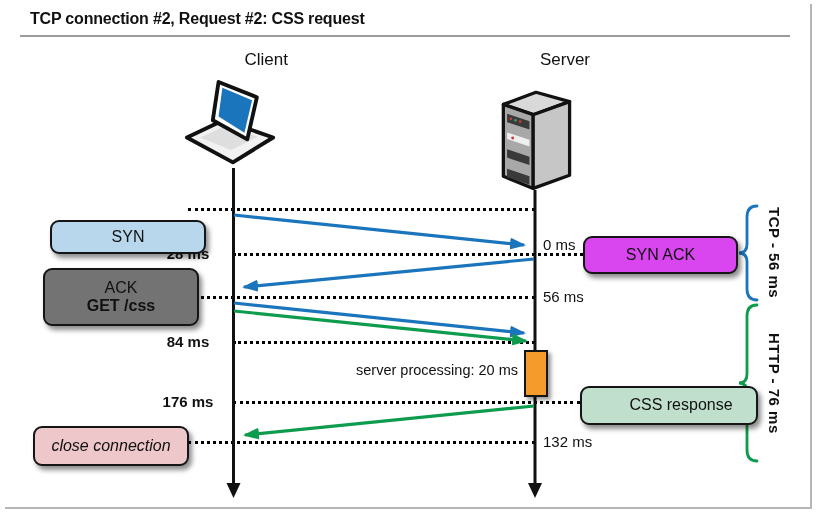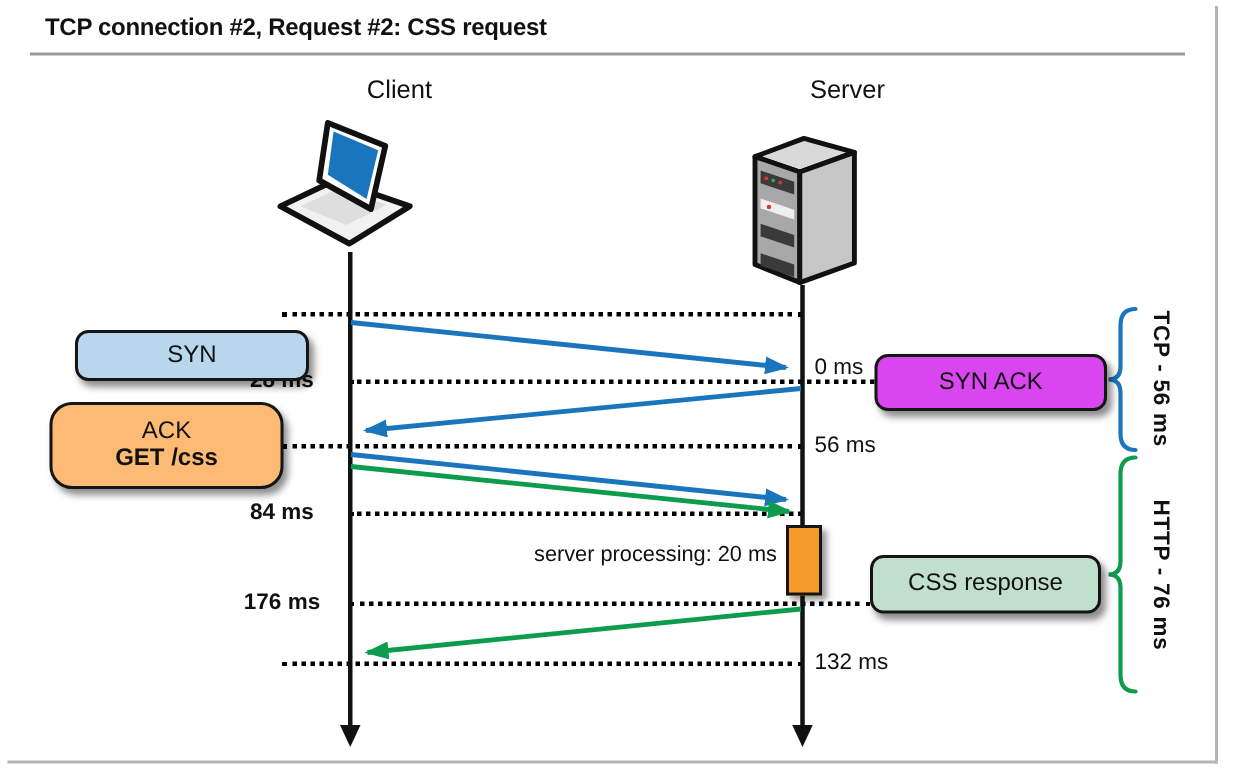--- a/index.html
+++ b/index.html
@@ -115,29 +115,32 @@
   </svg>
 
   <div class="abs mbox" style="left:50px;top:196px;width:152px;height:30px;background:#b9d7ec;margin-top:24px;">
     <span>SYN</span>
   </div>
 
   <div class="abs mbox" style="left:583px;top:236px;width:151px;height:34px;background:#d946ef;">
     <span>SYN ACK</span>
   </div>
 
-  <div class="abs mbox" style="left:33px;top:268px;width:152px;height:54px;background:#fdba74;border-radius:15px;">
+  <div class="abs mbox" style="left:43px;top:268px;width:152px;height:54px;background:#737373;">
     <span>ACK</span>
     <span class="bold">GET /css</span>
   </div>
 
-  <div class="abs mbox" style="left:580px;top:370px;width:150px;height:35px;background:#c0dfcd;">
+  <div class="abs mbox" style="left:580px;top:386px;width:150px;height:35px;background:#c0dfcd;padding-left:24px;">
     <span>CSS response</span>
   </div>
 
+  <div class="abs mbox" style="left:33px;top:426px;width:152px;height:36px;background:#eec7ca;">
+    <span class="italic">close connection</span>
+  </div>
 
   <div class="abs proc-rect" style="left:524px;top:350px;width:20px;height:43px;background:#f59b2b;"></div>
   <div class="abs proc-label" style="left:328px;top:362px;">server processing: 20 ms</div>
 
   <div class="abs brace-label" style="left:761px;top:206px;height:94px;color:#111;">TCP - 56 ms</div>
   <div class="abs brace-label" style="left:761px;top:305px;height:156px;color:#111;">HTTP - 76 ms</div>
 
 </div>
 
 </body></html>

